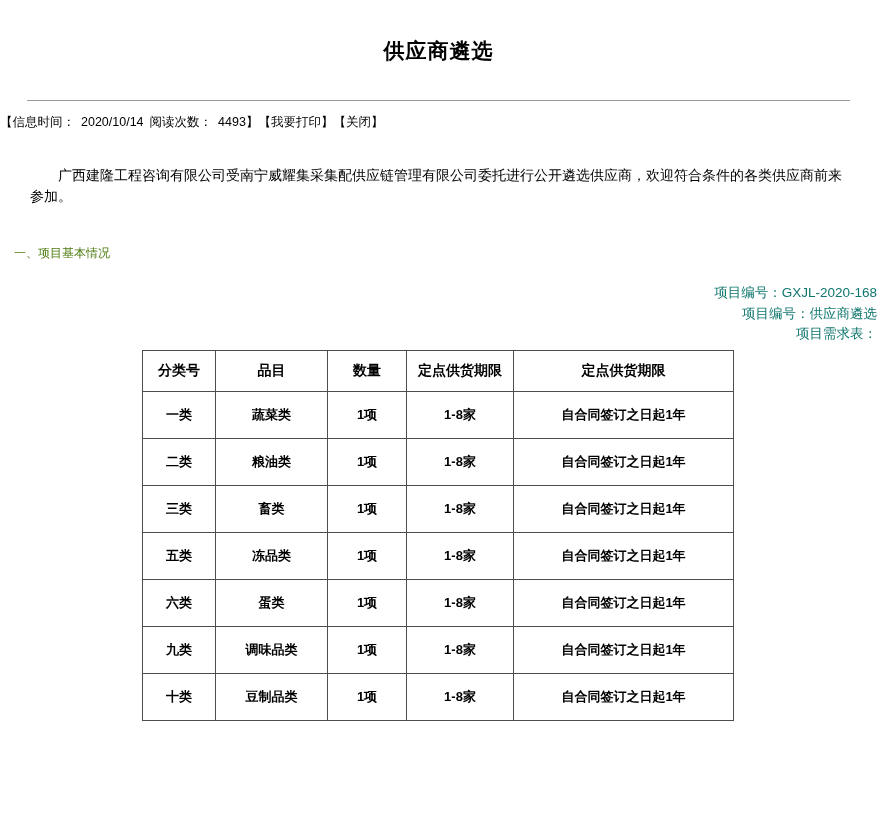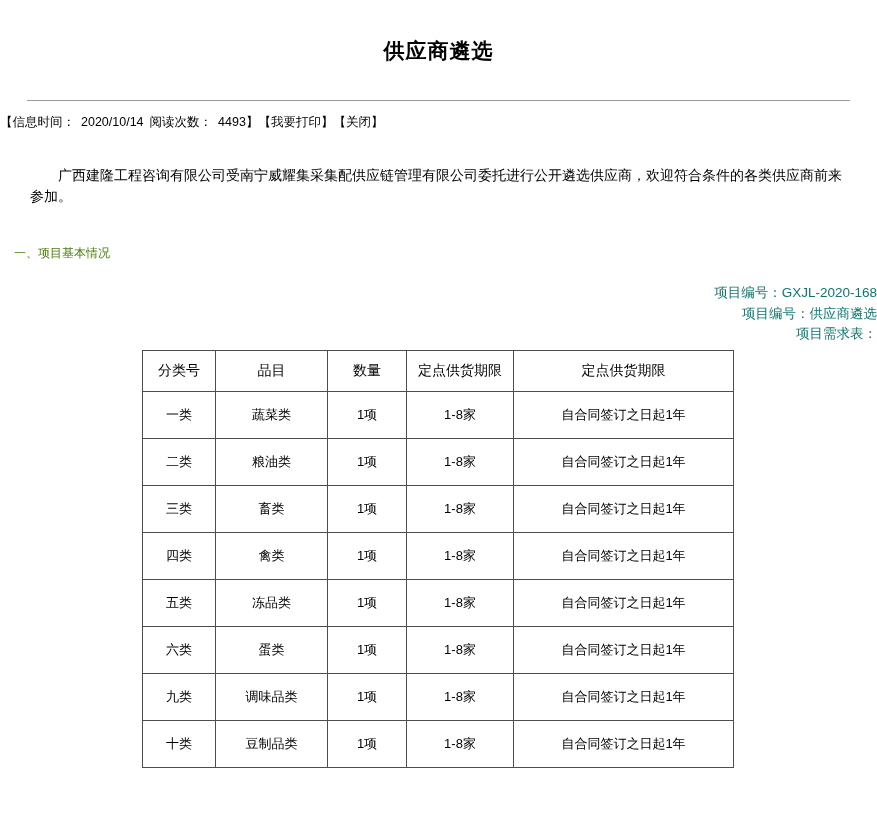--- a/index.html
+++ b/index.html
@@ -102,26 +102,26 @@
   table.req-table th,
   table.req-table td {
     border: 1px solid #4d4d4d;
     text-align: center;
     vertical-align: middle;
     padding: 0;
     height: 47px;
     color: #000;
   }
   table.req-table th {
-    font-weight: normal;
+    font-weight: bold;
     font-size: 14px;
     height: 41px;
   }
   table.req-table td {
-    font-weight: normal;
+    font-weight: bold;
   }
 </style>
 </head>
 <body>
 
 <div class="page">
 
   <h1 class="doc-title">供应商遴选</h1>
 
   <div class="divider-wrap">
@@ -176,27 +176,20 @@
           <td>自合同签订之日起1年</td>
         </tr>
         <tr>
           <td>三类</td>
           <td>畜类</td>
           <td>1项</td>
           <td>1-8家</td>
           <td>自合同签订之日起1年</td>
         </tr>
         <tr>
-          <td>四类</td>
-          <td>禽类</td>
-          <td>1项</td>
-          <td>1-8家</td>
-          <td>自合同签订之日起1年</td>
-        </tr>
-        <tr>
           <td>五类</td>
           <td>冻品类</td>
           <td>1项</td>
           <td>1-8家</td>
           <td>自合同签订之日起1年</td>
         </tr>
         <tr>
           <td>六类</td>
           <td>蛋类</td>
           <td>1项</td>

